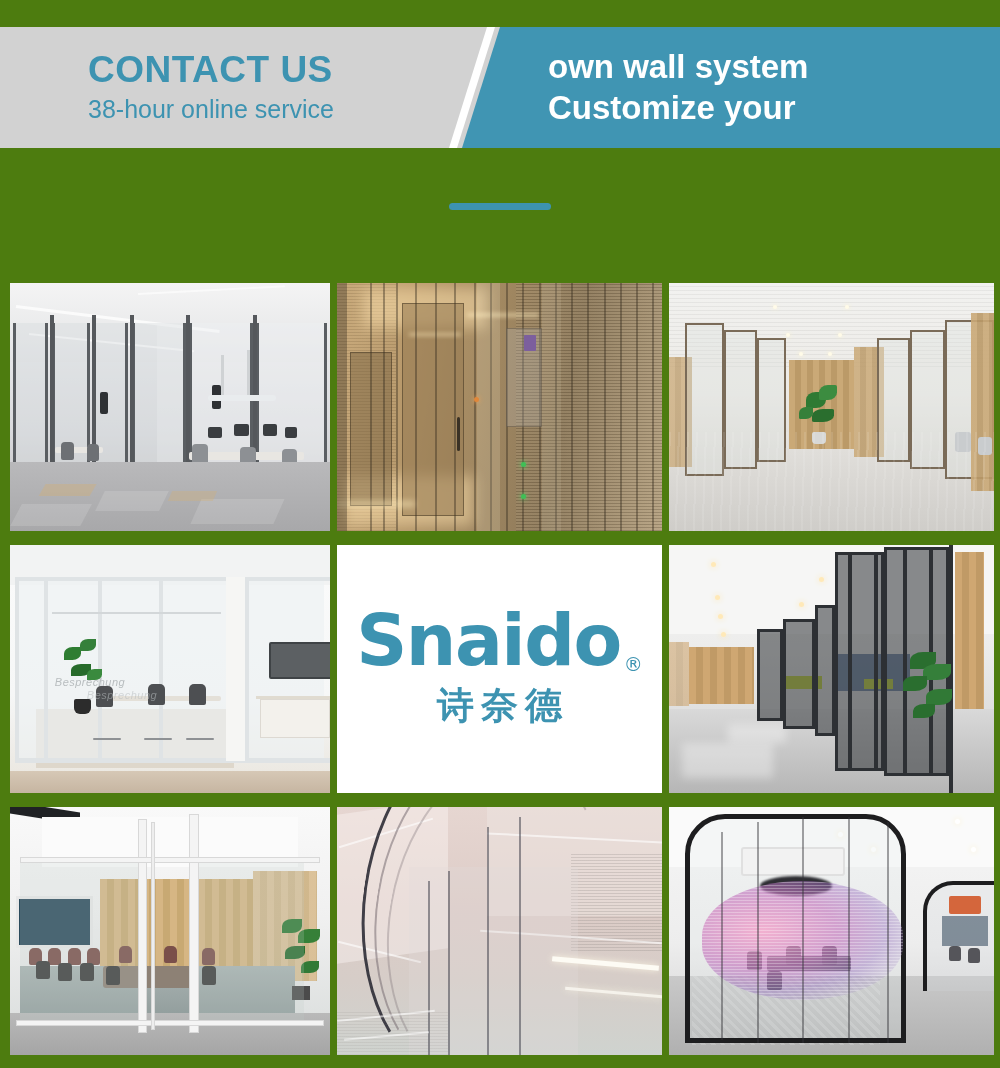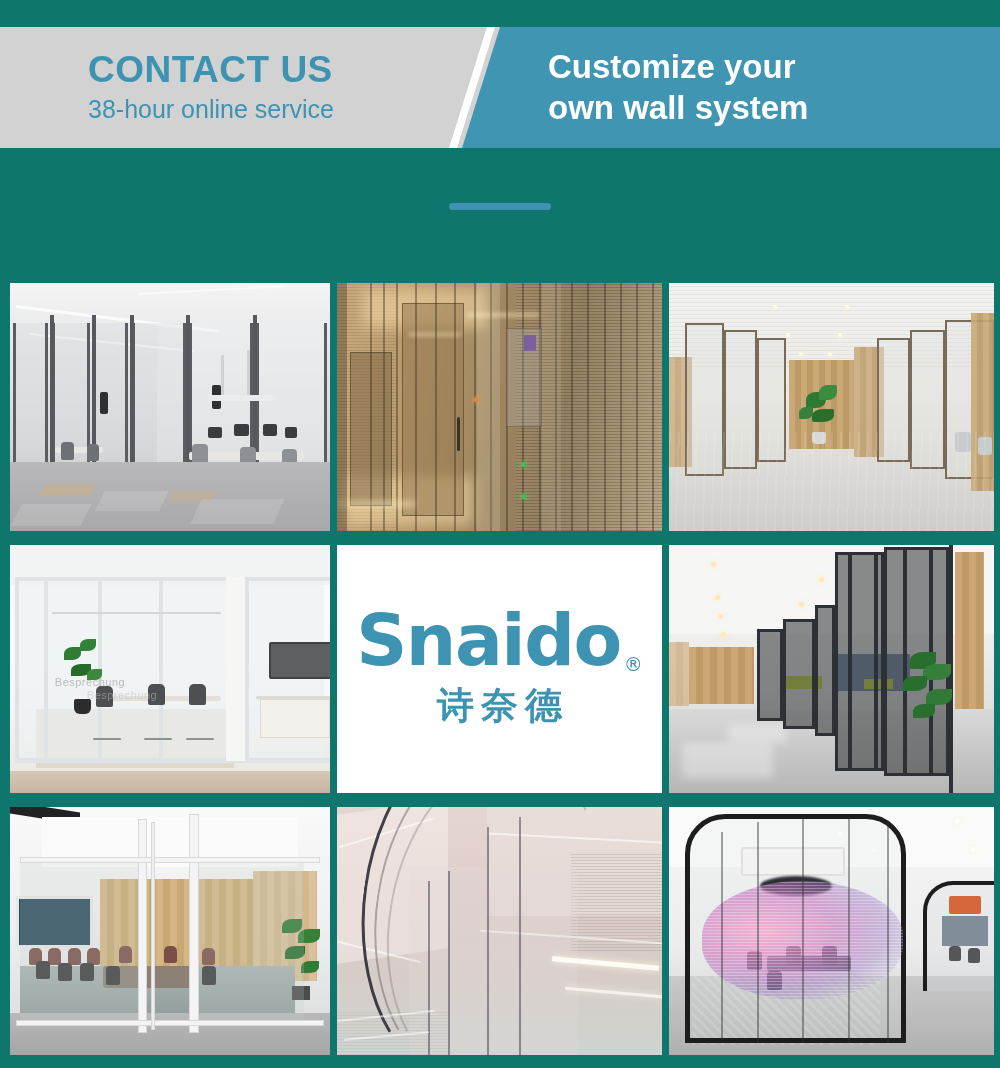--- a/index.html
+++ b/index.html
@@ -10,21 +10,21 @@
     height: 1068px;
     background: #ffffff;
     font-family: "Liberation Sans", sans-serif;
     overflow: hidden;
   }
 
   .page {
     position: relative;
     width: 1000px;
     height: 1068px;
-    background: #0f766e;
+    background: #4d7c0f;
   }
 
   
   .banner {
     position: absolute;
     left: 0;
     top: 27px;
     width: 1000px;
     height: 121px;
     background: #d2d2d2;
@@ -142,20 +142,21 @@
 
   .tile {
     position: relative;
     overflow: hidden;
     background: #e9e9e9;
   }
 
   .tile .scene {
     position: absolute;
     inset: 0;
+    font-style: italic;
   }
 
   .logo-tile {
     background: #ffffff;
     display: flex;
     flex-direction: column;
     align-items: center;
     justify-content: center;
   }
 
@@ -344,22 +345,22 @@
   <div class="banner">
     <div class="banner-teal"></div>
     <div class="banner-slash"></div>
 
     <div class="banner-left">
       <div class="contact-title">CONTACT US</div>
       <div class="contact-sub">38-hour online service</div>
     </div>
 
     <div class="banner-right">
+      <div class="customize-line">own wall system</div>
       <div class="customize-line">Customize your</div>
-      <div class="customize-line">own wall system</div>
     </div>
   </div>
 
   <div class="section-head">
     <div class="section-rule"></div>
   </div>
 
   <div class="grid">
 
     <div class="tile">

